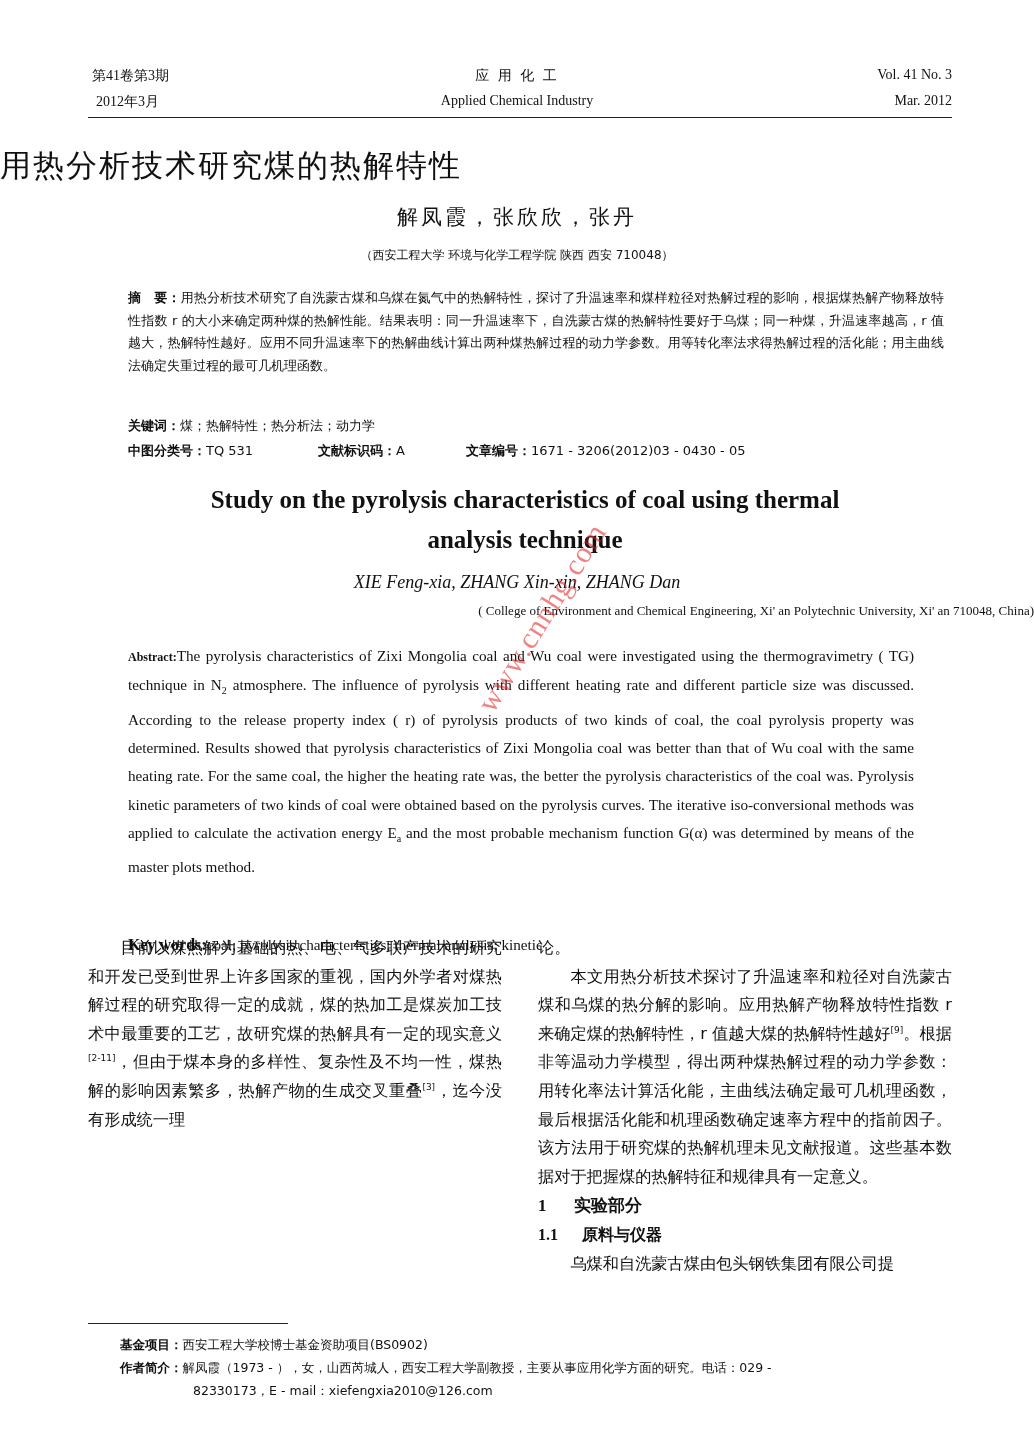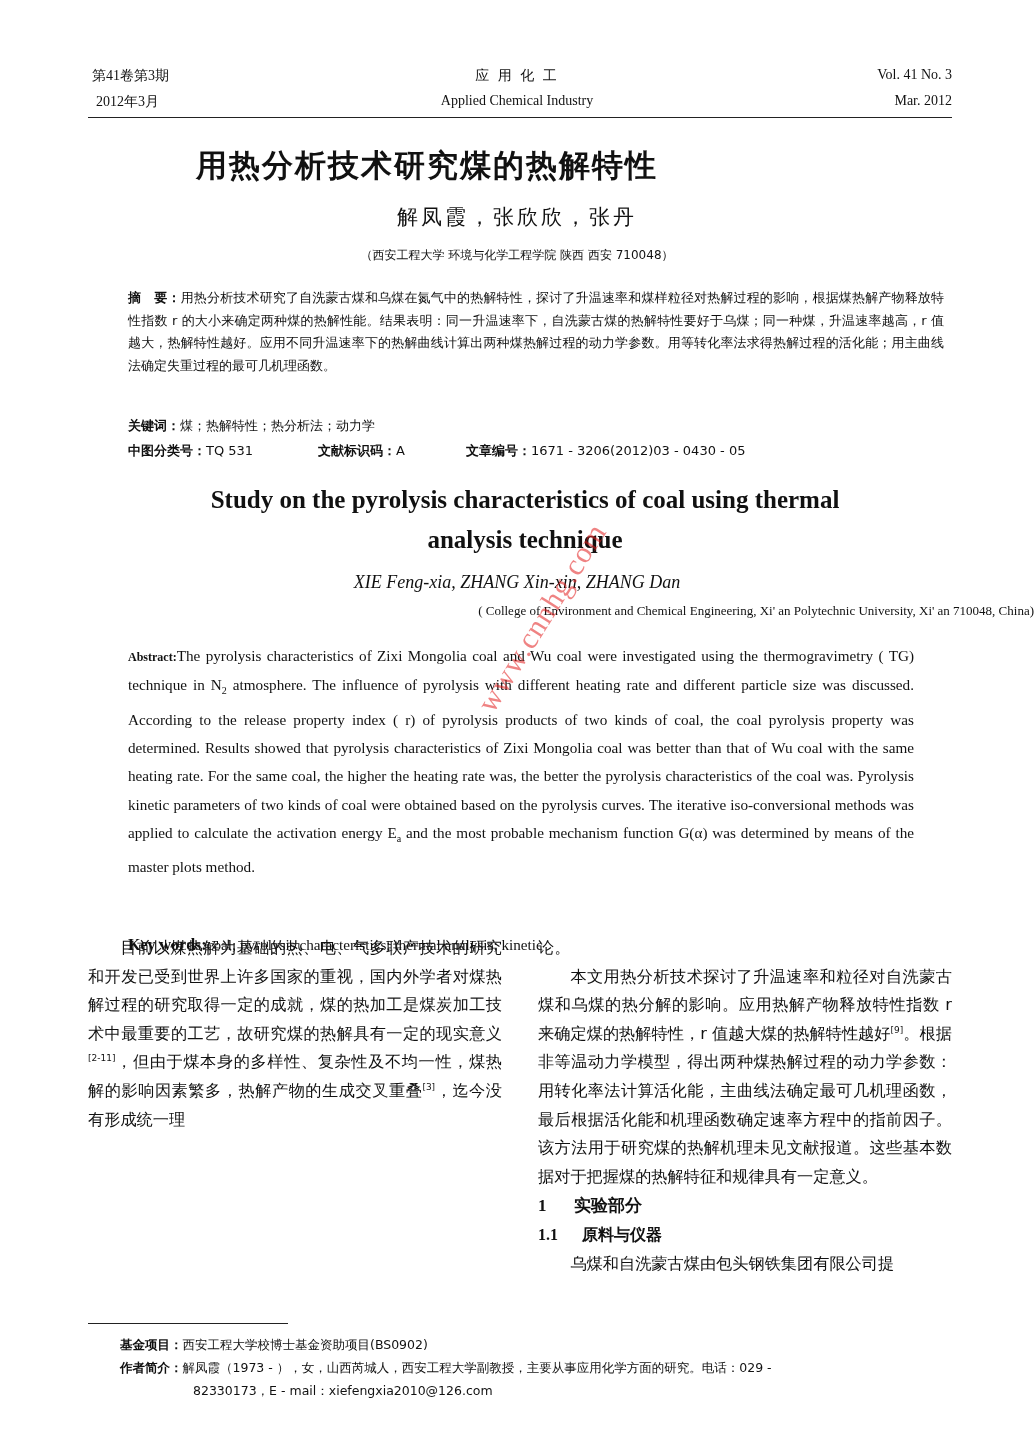--- a/index.html
+++ b/index.html
@@ -3,21 +3,21 @@
 <meta charset="utf-8">
 <style>
   html, body { margin: 0; padding: 0; background: #ffffff; }
   body {
     width: 1034px; height: 1442px; position: relative; overflow: hidden;
     color: #111; font-family: "DejaVu Serif", "Liberation Serif", serif;
   }
   .abs { position: absolute; }
   .hdr { font-size: 14px; font-family: "Liberation Serif", serif; }
   .hdr-rule { position: absolute; left: 88px; top: 117px; width: 864px; height: 0; border-top: 1.5px solid #222; }
-  .title-cn { left: 0; width: 854px; top: 145px; text-align: center; font-size: 31px; font-weight: bold; letter-spacing: 2px; font-family: "DejaVu Sans", sans-serif; }
+  .title-cn { left: 0; width: 854px; top: 145px; font-size: 31px; font-weight: normal; letter-spacing: 2px; font-family: "DejaVu Sans", sans-serif; }
   .authors-cn { left: 0; width: 1034px; top: 203px; text-align: center; font-size: 21px; letter-spacing: 3px; font-family: "DejaVu Serif", serif; }
   .affil-cn { left: 0; width: 1034px; top: 247px; text-align: center; font-size: 12px; font-family: "DejaVu Sans", sans-serif; }
   .abstract-cn { left: 128px; width: 816px; top: 287px; font-size: 13px; line-height: 22.5px; font-family: "DejaVu Sans", sans-serif; text-align: justify; }
   .abstract-cn .lbl { font-weight: bold; }
   .meta-line { left: 128px; font-size: 13px; font-family: "DejaVu Sans", sans-serif; }
   .meta-line b { font-weight: bold; }
   .title-en { left: 0; width: 1034px; top: 480px; text-align: center; font-size: 25px; font-weight: bold; line-height: 40px; font-family: "Liberation Serif", serif; margin-left: 8px; }
   .authors-en { left: 0; width: 1034px; top: 572px; text-align: center; font-size: 18px; font-style: italic; font-family: "Liberation Serif", serif; }
   .affil-en { left: 0; width: 1034px; top: 603px; text-align: right; font-size: 13px; font-family: "Liberation Serif", serif; }
   .abstract-en { left: 128px; width: 786px; top: 642px; font-size: 15.2px; line-height: 28.3px; text-align: justify; font-family: "Liberation Serif", serif; }

